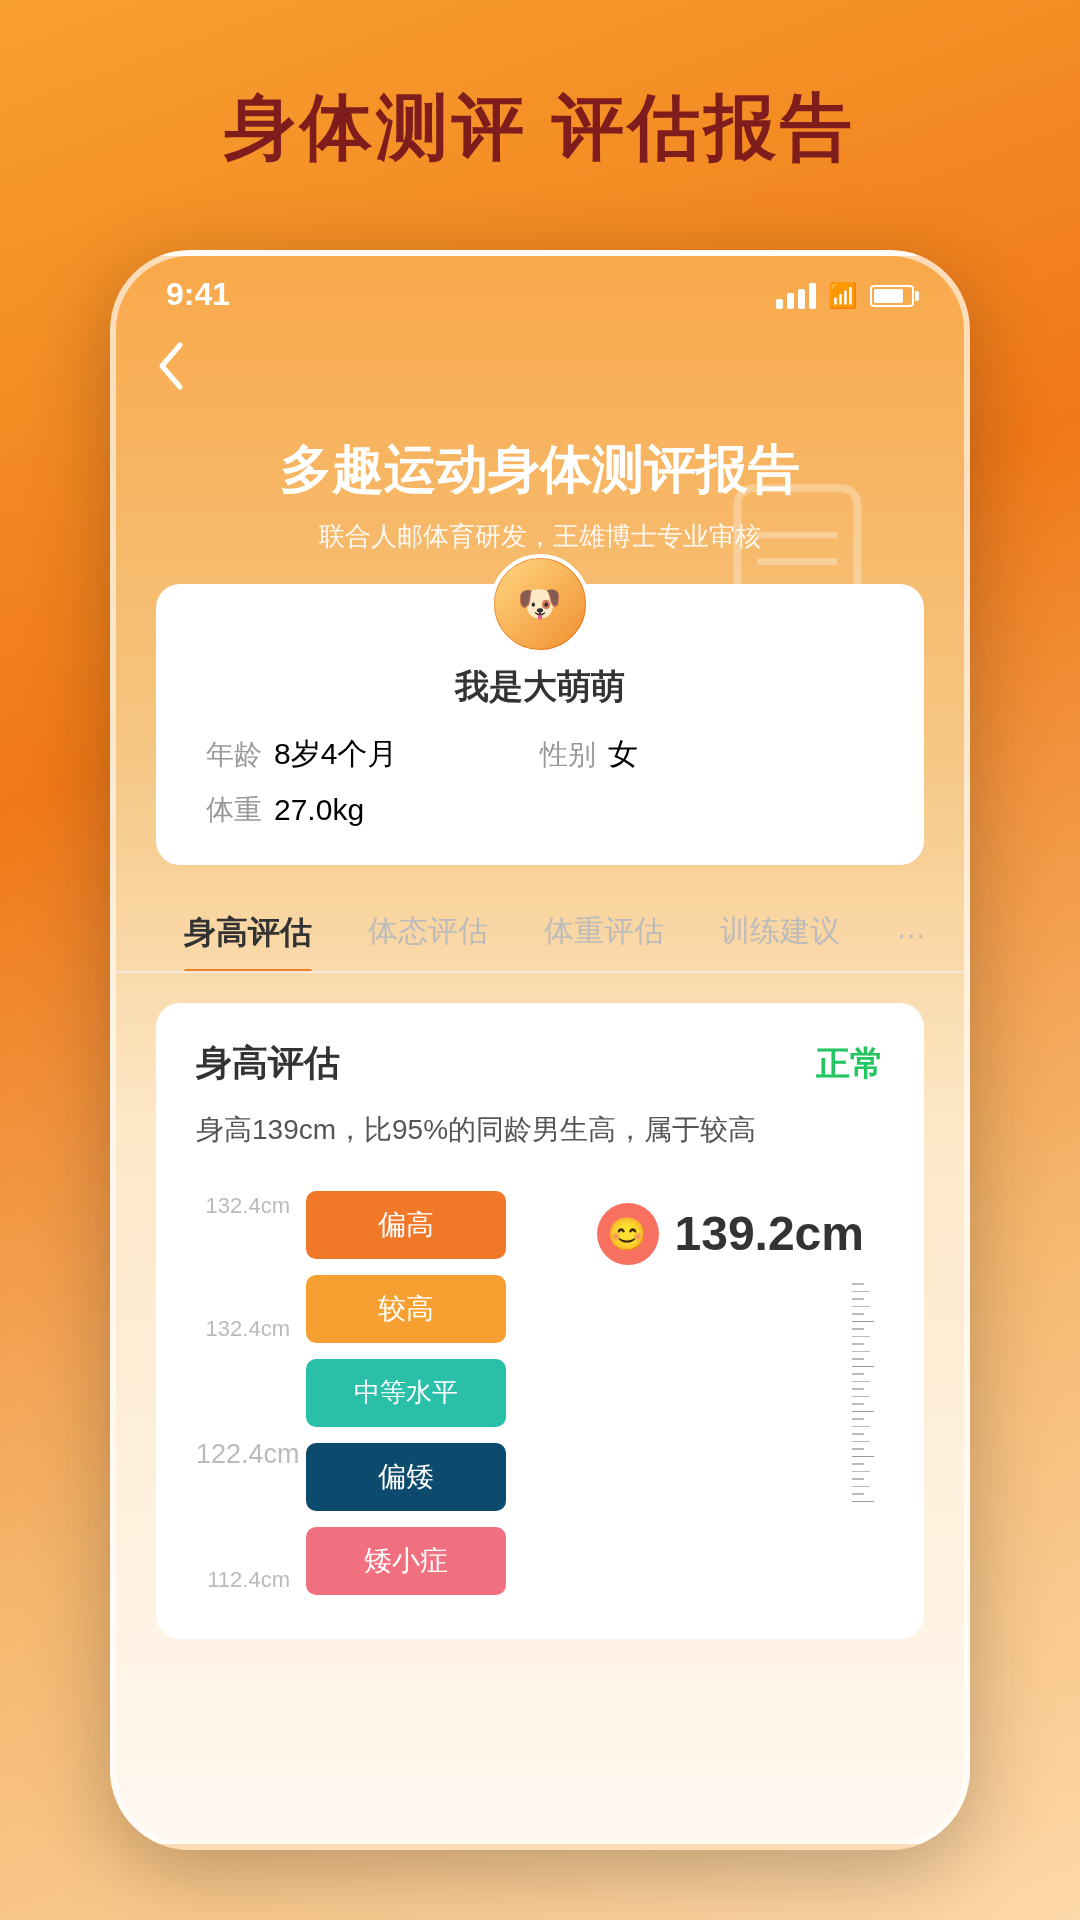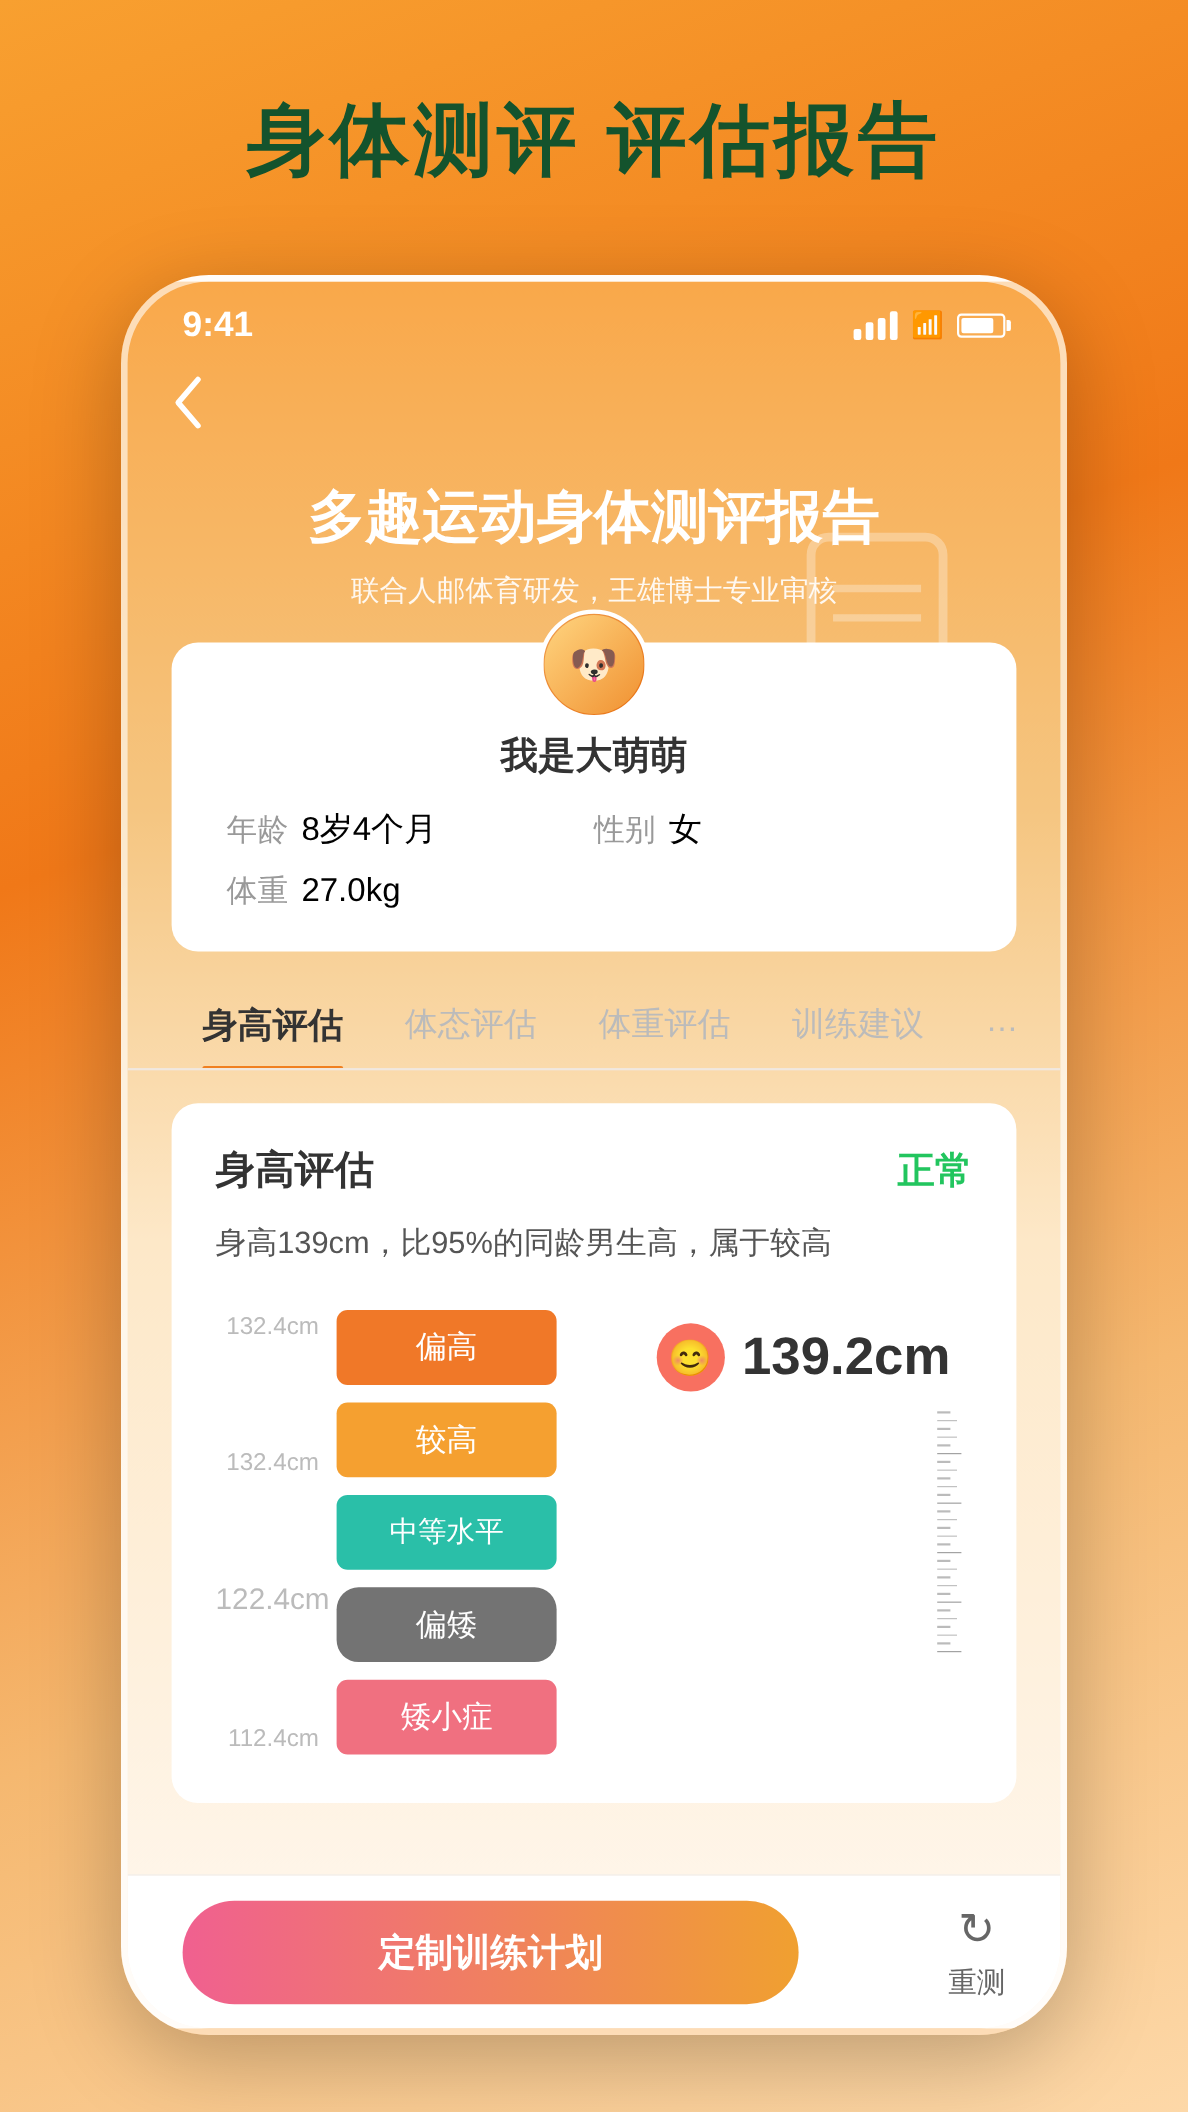--- a/index.html
+++ b/index.html
@@ -15,21 +15,21 @@
 
     
     .page-header {
       text-align: center;
       padding-top: 80px;
       padding-bottom: 40px;
     }
     .page-title {
       font-size: 72px;
       font-weight: 700;
-      color: #14532d;
+      color: #7f1d1d;
       letter-spacing: 4px;
     }
 
     
     .phone-mockup {
       position: absolute;
       top: 250px;
       left: 50%;
       transform: translateX(-50%);
       width: 860px;
@@ -392,21 +392,21 @@
         <div style="display:flex;align-items:center;height:76px;">
           <div style="background:#f07828;height:68px;width:200px;border-radius:10px;display:flex;align-items:center;justify-content:center;font-size:28px;color:white;font-weight:500;">偏高</div>
         </div>
         <div style="display:flex;align-items:center;height:76px;">
           <div style="background:#f5a030;height:68px;width:200px;border-radius:10px;display:flex;align-items:center;justify-content:center;font-size:28px;color:white;font-weight:500;">较高</div>
         </div>
         <div style="display:flex;align-items:center;height:76px;">
           <div style="background:#2abfa8;height:68px;width:200px;border-radius:10px;display:flex;align-items:center;justify-content:center;font-size:26px;color:white;font-weight:500;">中等水平</div>
         </div>
         <div style="display:flex;align-items:center;height:76px;">
-          <div style="background:#737373;height:68px;width:200px;border-radius:20px;display:flex;align-items:center;justify-content:center;font-size:28px;color:white;font-weight:500;">偏矮</div>
+          <div style="background:#0c4a6e;height:68px;width:200px;border-radius:10px;display:flex;align-items:center;justify-content:center;font-size:28px;color:white;font-weight:500;">偏矮</div>
         </div>
         <div style="display:flex;align-items:center;height:76px;">
           <div style="background:#f07080;height:68px;width:200px;border-radius:10px;display:flex;align-items:center;justify-content:center;font-size:28px;color:white;font-weight:500;">矮小症</div>
         </div>
       </div>
 
       <div style="width:36px;display:flex;flex-direction:column;justify-content:space-around;margin:10px 0;padding:0 4px;">
         <div style="display:flex;flex-direction:column;gap:6px;">
           <div style="height:1.5px;background:#bbb;width:12px;"></div>
           <div style="height:1.5px;background:#bbb;width:18px;"></div>
@@ -441,21 +441,14 @@
         </div>
       </div>
 
       <div style="position:absolute;right:20px;top:20px;display:flex;align-items:center;gap:16px;">
         <div style="width:62px;height:62px;border-radius:50%;background:#f87060;display:flex;align-items:center;justify-content:center;font-size:32px;">😊</div>
         <span style="font-size:48px;font-weight:700;color:#333;">139.2cm</span>
       </div>
     </div>
   </div>
 
-  <div class="bottom-bar">
-    <div class="action-btn">定制训练计划</div>
-    <div class="reset-btn">
-      <span class="reset-icon">↻</span>
-      <span class="reset-label">重测</span>
-    </div>
-  </div>
 
 </div>
 
 </body></html>

